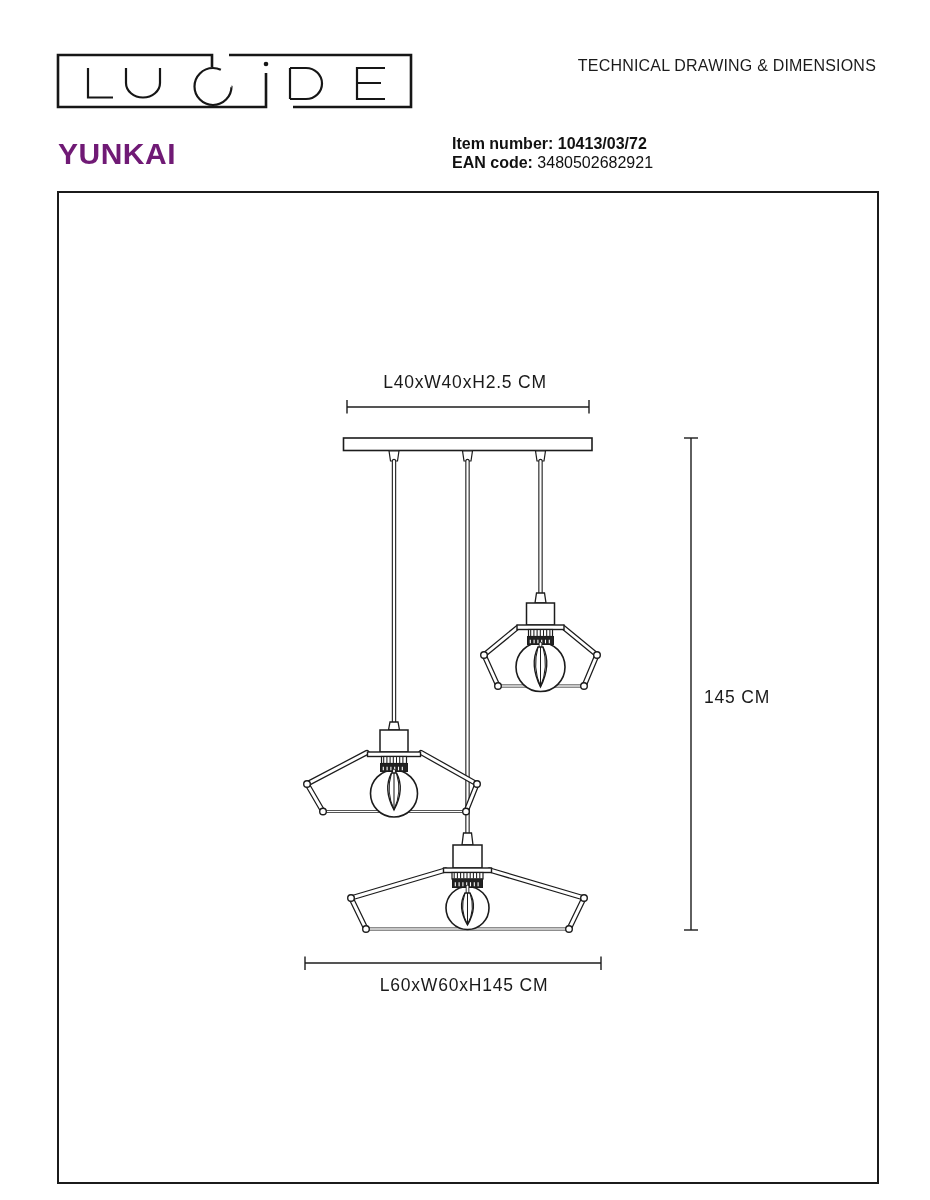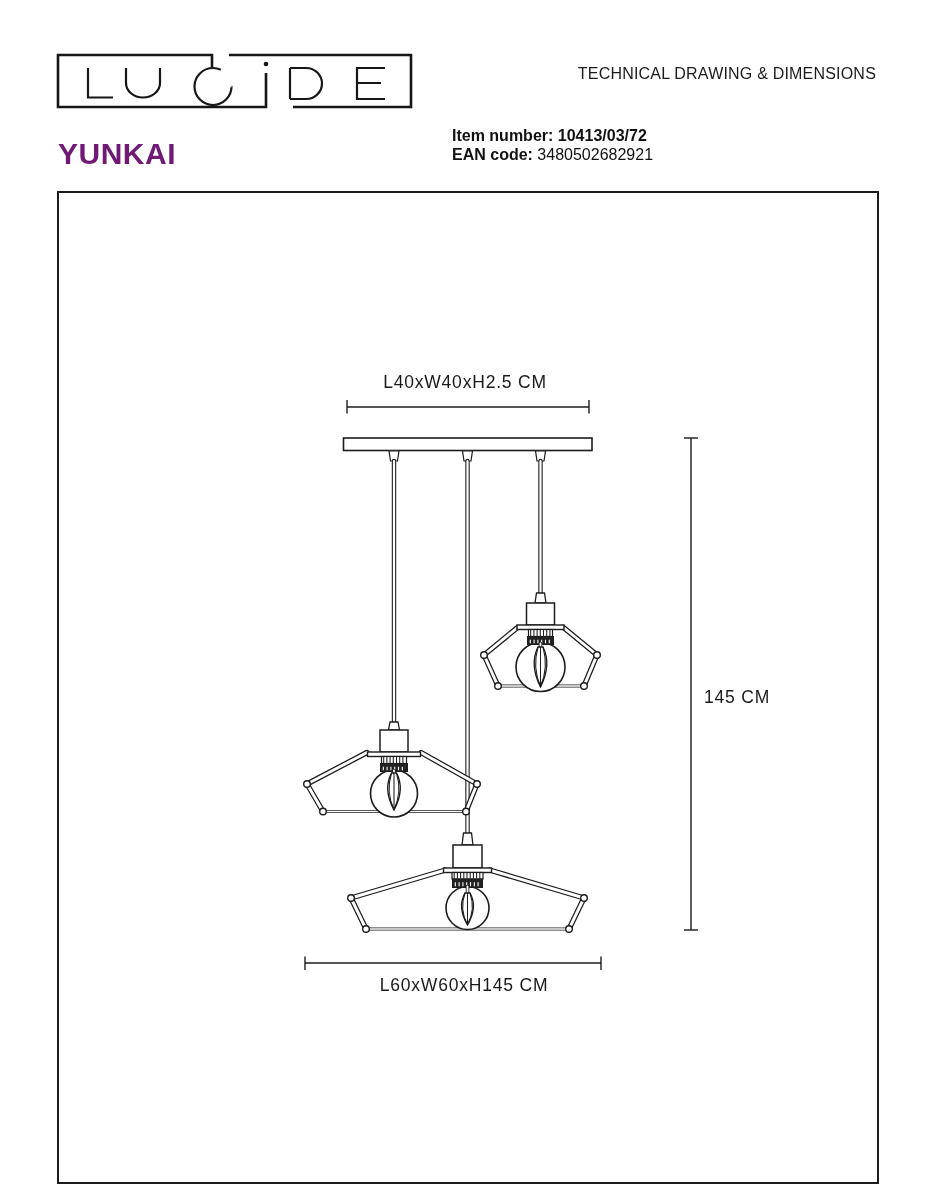--- a/index.html
+++ b/index.html
@@ -1,21 +1,21 @@
 <!DOCTYPE html>
 <html><head>
 <meta charset="utf-8">
 <style>
   html,body{margin:0;padding:0;background:#ffffff;}
   body{width:930px;height:1200px;position:relative;font-family:"Liberation Sans",sans-serif;color:#1a1a1a;overflow:hidden;}
   .page{position:absolute;inset:0;background:#fff;}
   .logo{position:absolute;left:56px;top:52px;width:357px;height:58px;}
-  .doc-title{position:absolute;top:57px;right:54px;width:420px;text-align:right;font-size:16px;letter-spacing:.2px;color:#1b1b1b;white-space:nowrap;margin-top:8px;}
+  .doc-title{position:absolute;top:57px;right:54px;width:420px;text-align:right;font-size:16px;letter-spacing:.2px;color:#1b1b1b;white-space:nowrap;}
   .product-name{position:absolute;left:58px;top:138px;font-size:30px;line-height:32px;font-weight:bold;letter-spacing:.5px;color:#701a75;white-space:nowrap;}
-  .info{position:absolute;left:452px;top:126px;font-size:16px;line-height:19px;color:#111;}
+  .info{position:absolute;left:452px;top:134px;font-size:16px;line-height:19px;color:#111;}
   .info .row{white-space:nowrap;}
   .lbl{font-weight:bold;}
   .val-bold{font-weight:bold;}
   .frame{position:absolute;left:57px;top:191px;width:818px;height:989px;border:2.5px solid #1b1b1b;background:#fff;}
   .draw{position:absolute;left:0;top:0;width:930px;height:1200px;}
   .dim-label{font-family:"Liberation Sans",sans-serif;font-size:17.5px;letter-spacing:.8px;fill:#1a1a1a;}
 </style>
 </head>
 <body>
 

